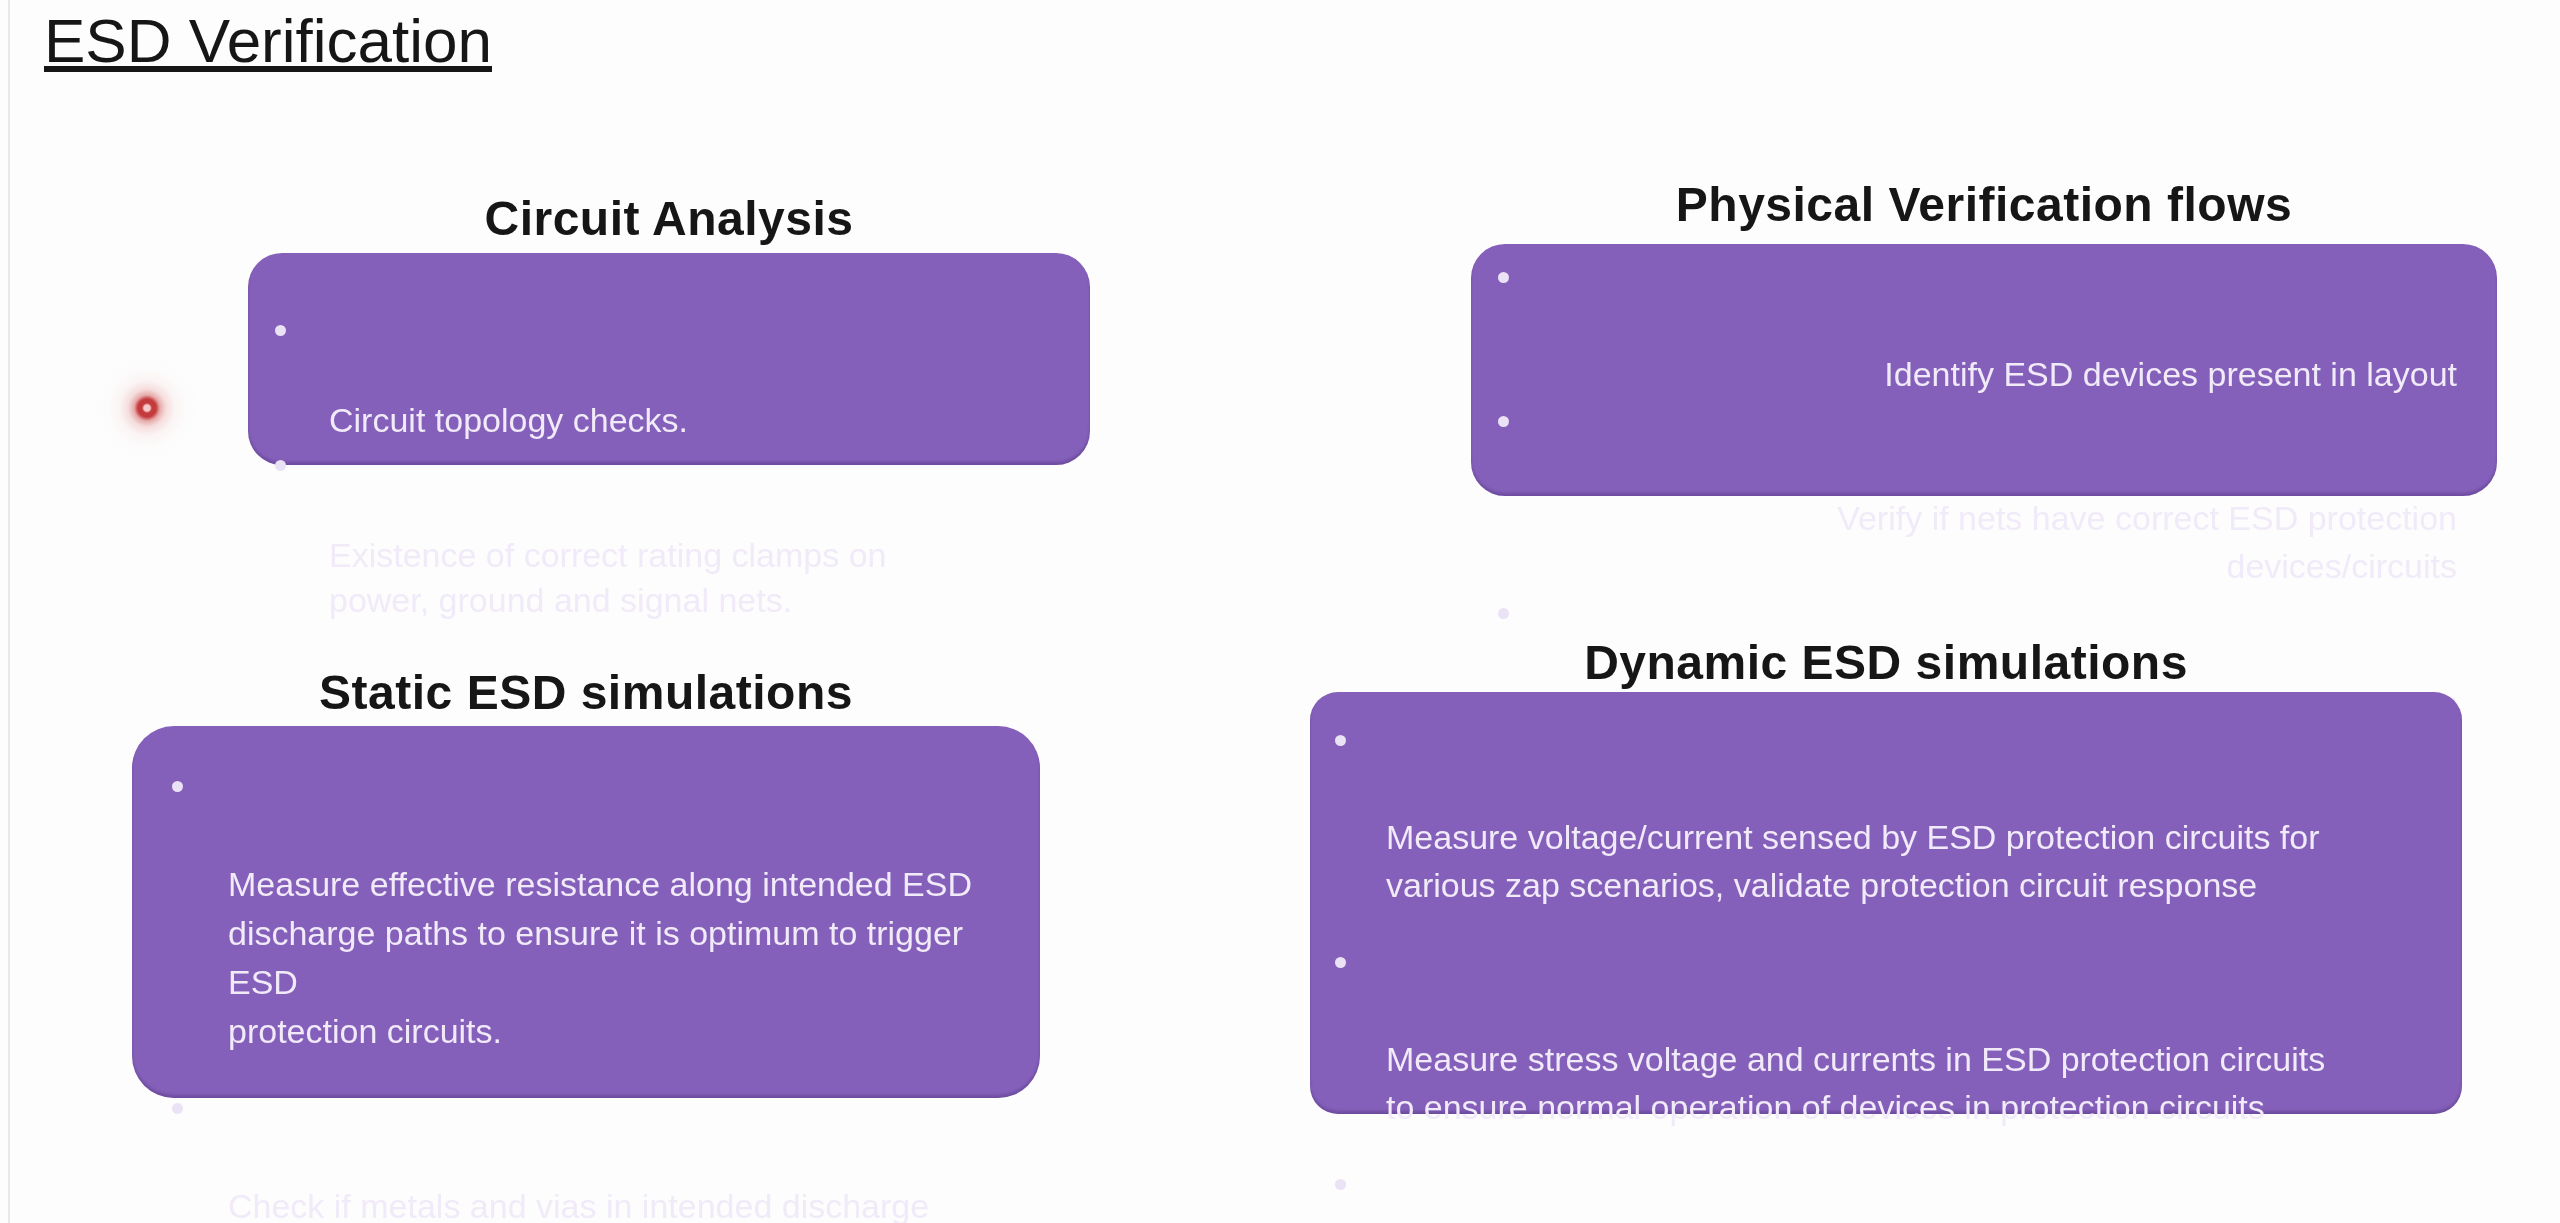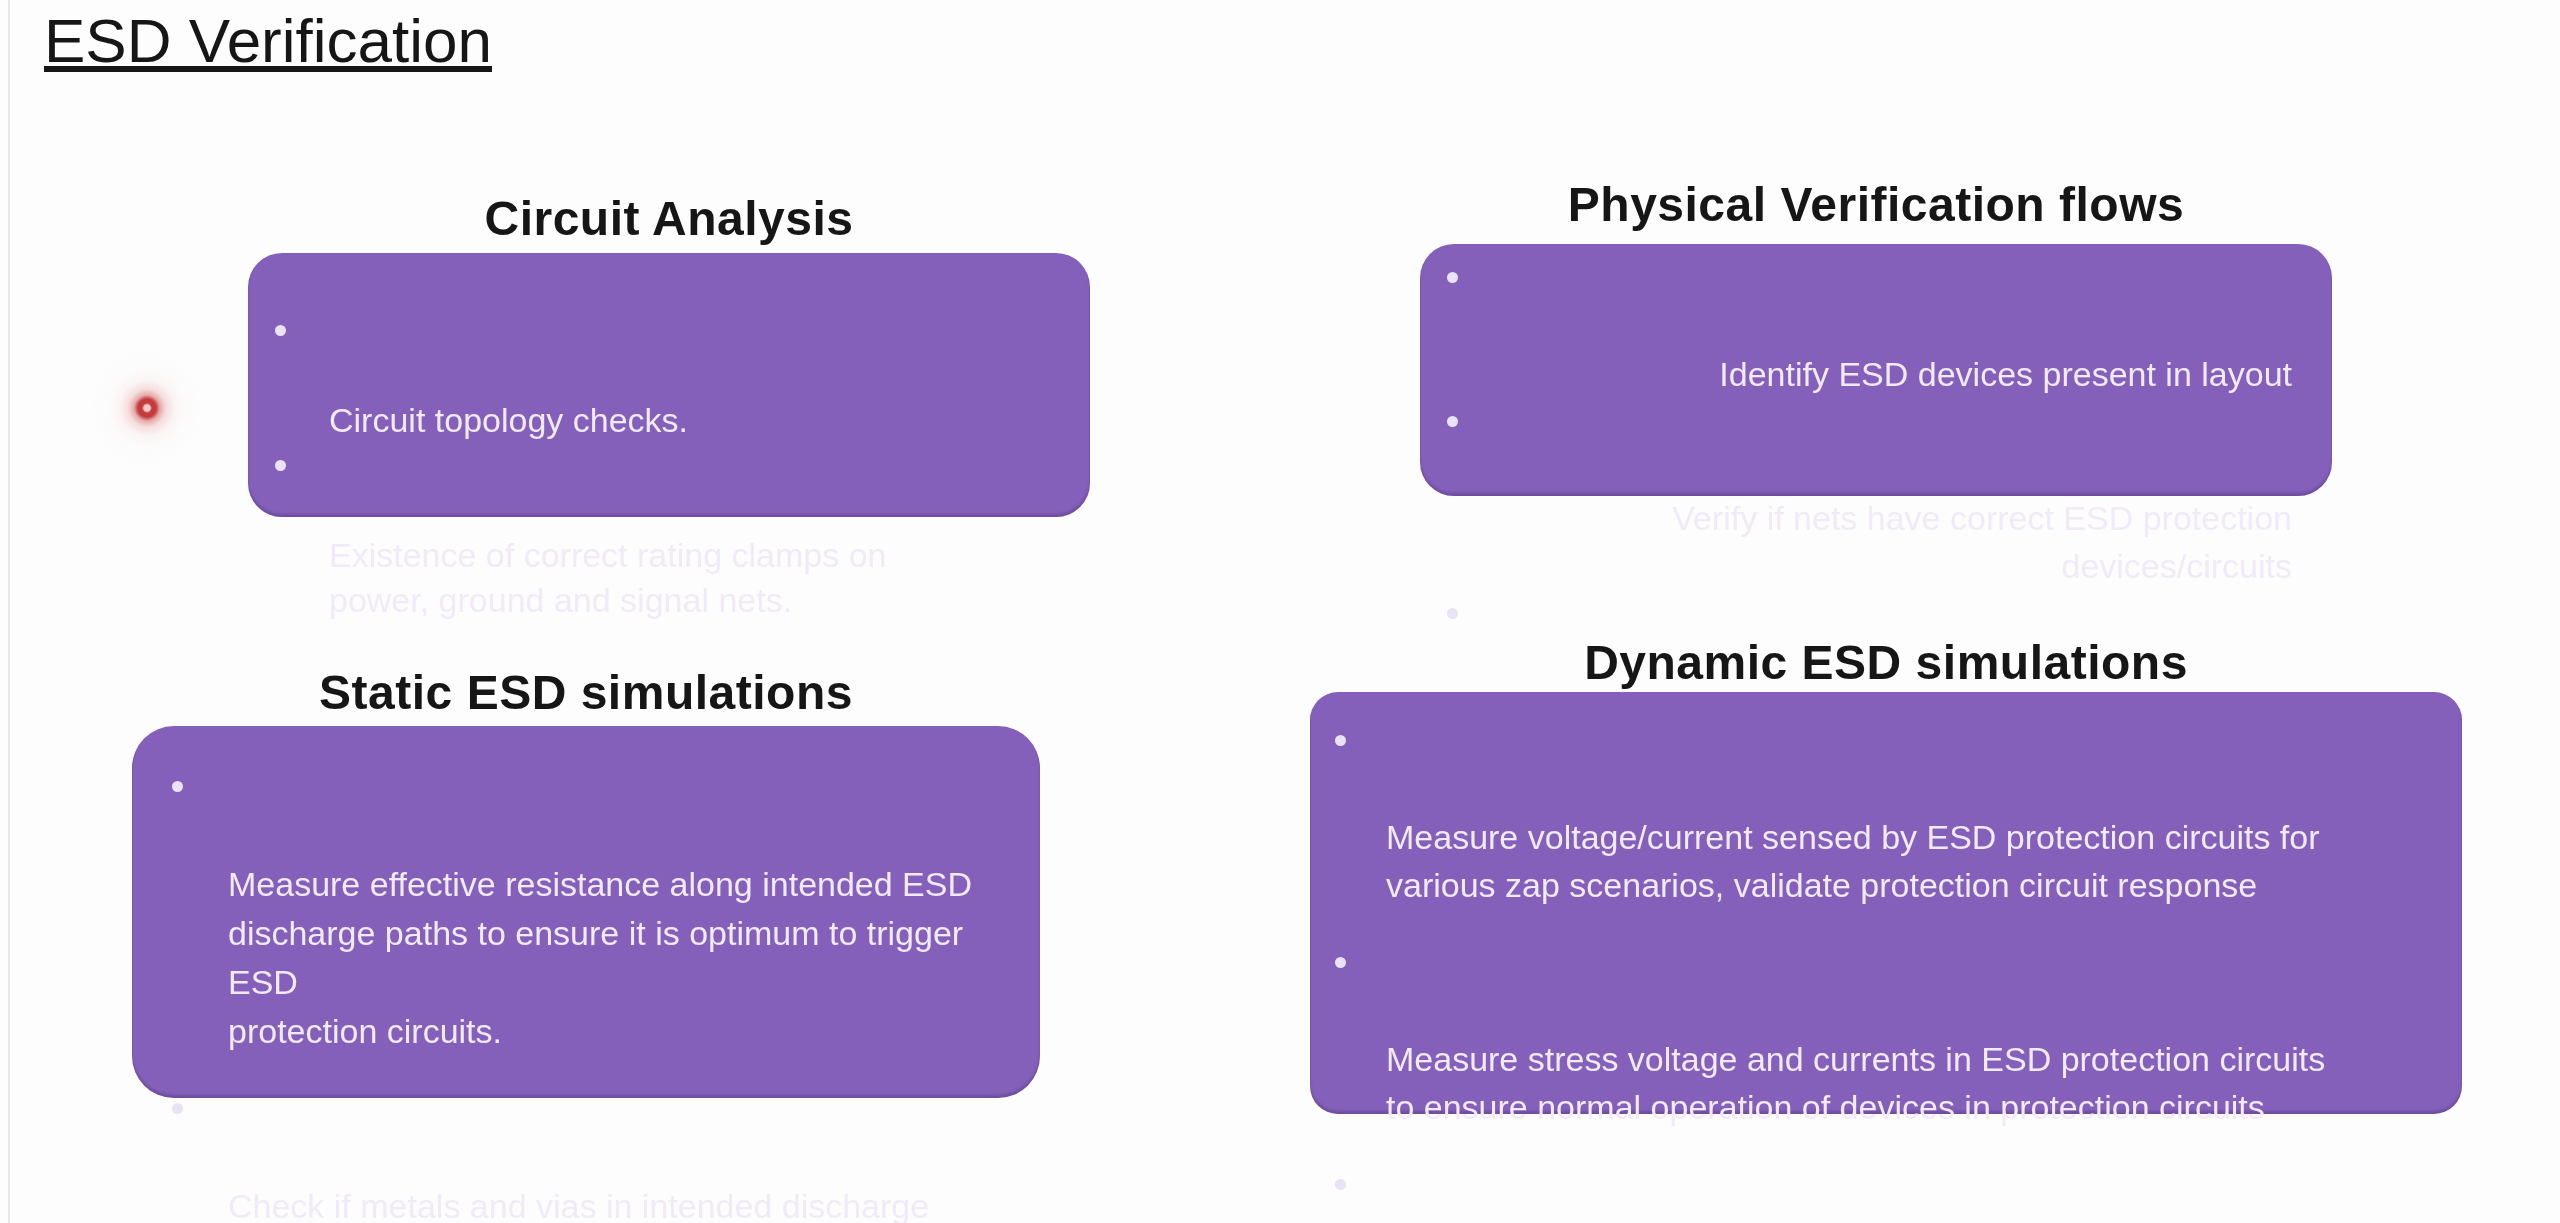--- a/index.html
+++ b/index.html
@@ -35,25 +35,25 @@
   }
   .box ul{list-style:none;margin:0;}
   .box li{position:relative;white-space:pre-line;}
   .bullet-dot{
     position:absolute;width:11px;height:11px;border-radius:50%;
     background:#eae2f5;
   }
   
   .s0{left:248px;top:190px;width:842px;}
   .s0 h2{margin-bottom:5px;}
-  .s0 .box{height:264px;border-radius:34px;}
+  .s0 .box{height:212px;border-radius:34px;}
   .s0 ul{padding:55px 50px 0 81px;font-size:34px;line-height:45px;}
   .s0 .bullet-dot{left:-54px;top:17px;}
   
-  .s1{left:1420px;top:176px;width:912px;}
+  .s1{left:1471px;top:176px;width:1026px;}
   .s1 h2{margin-bottom:10px;}
   .s1 .box{height:252px;border-radius:34px;text-align:right;}
   .s1 ul{padding:10px 40px 0 81px;font-size:34px;line-height:48px;}
   .s1 .bullet-dot{left:-54px;top:18px;}
   
   .s2{left:132px;top:664px;width:908px;}
   .s2 h2{margin-bottom:4px;}
   .s2 .box{height:372px;border-radius:42px;}
   .s2 ul{padding:36px 42px 0 96px;font-size:34px;line-height:49px;}
   .s2 li + li{margin-top:28px;}

